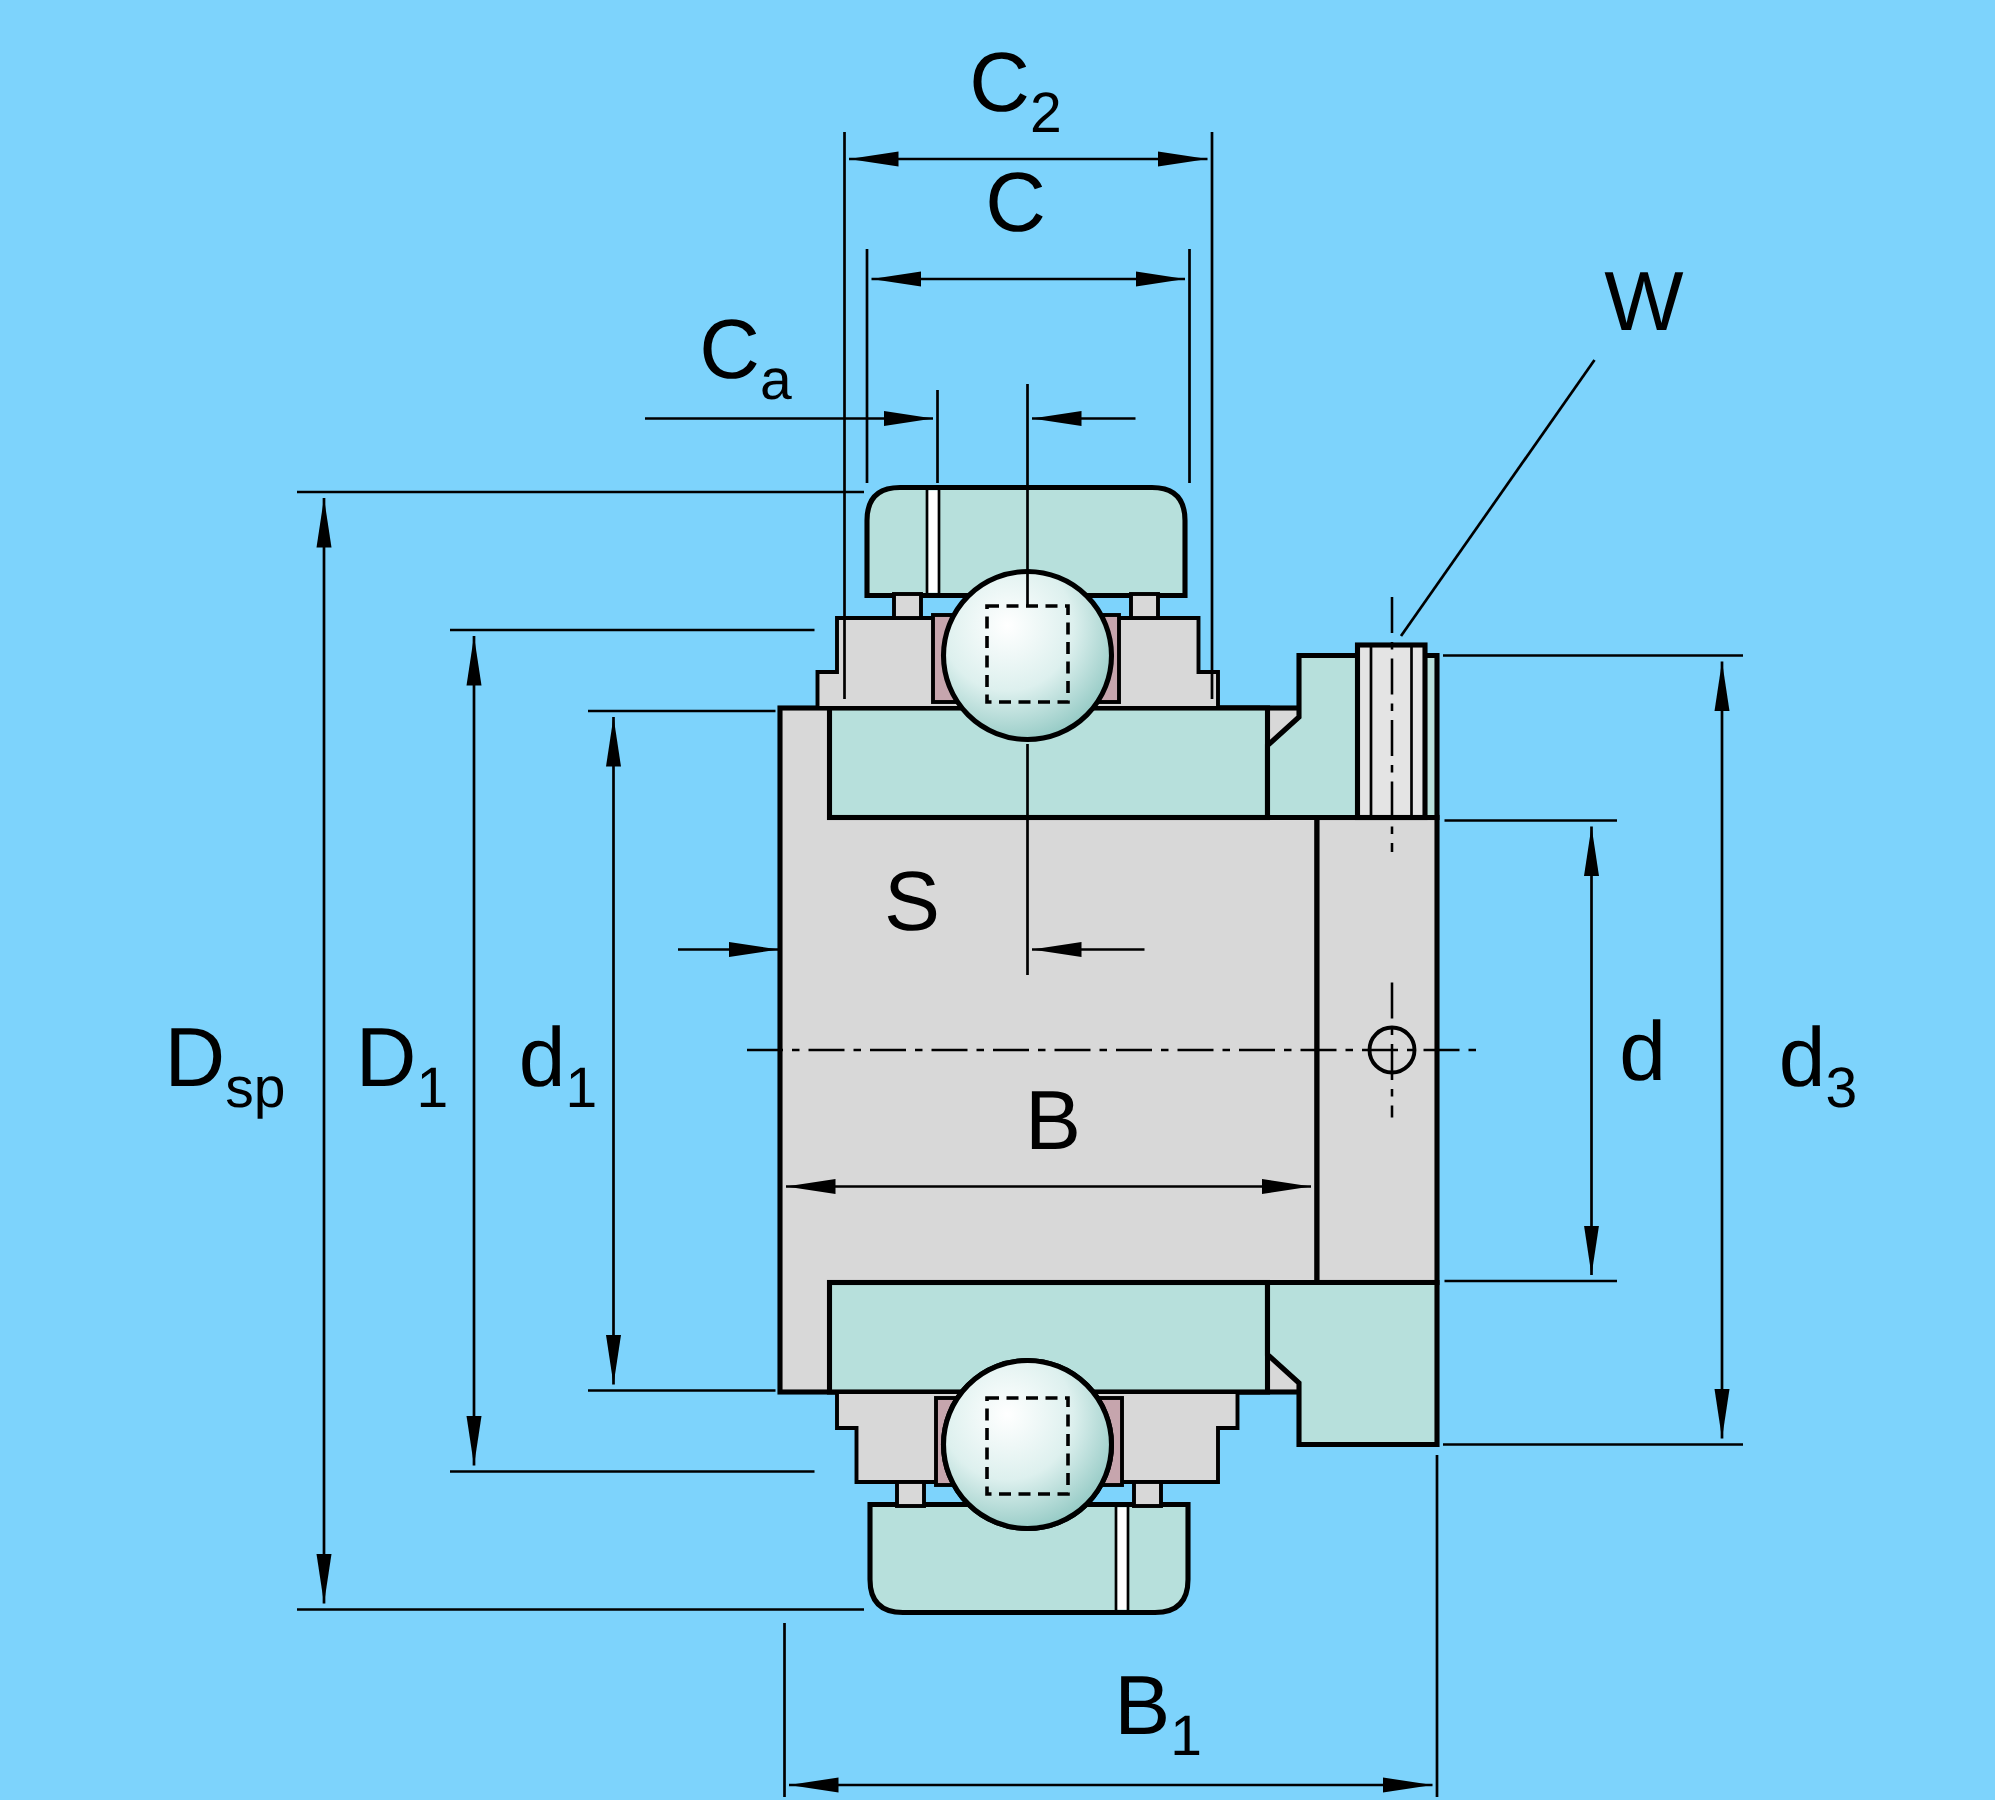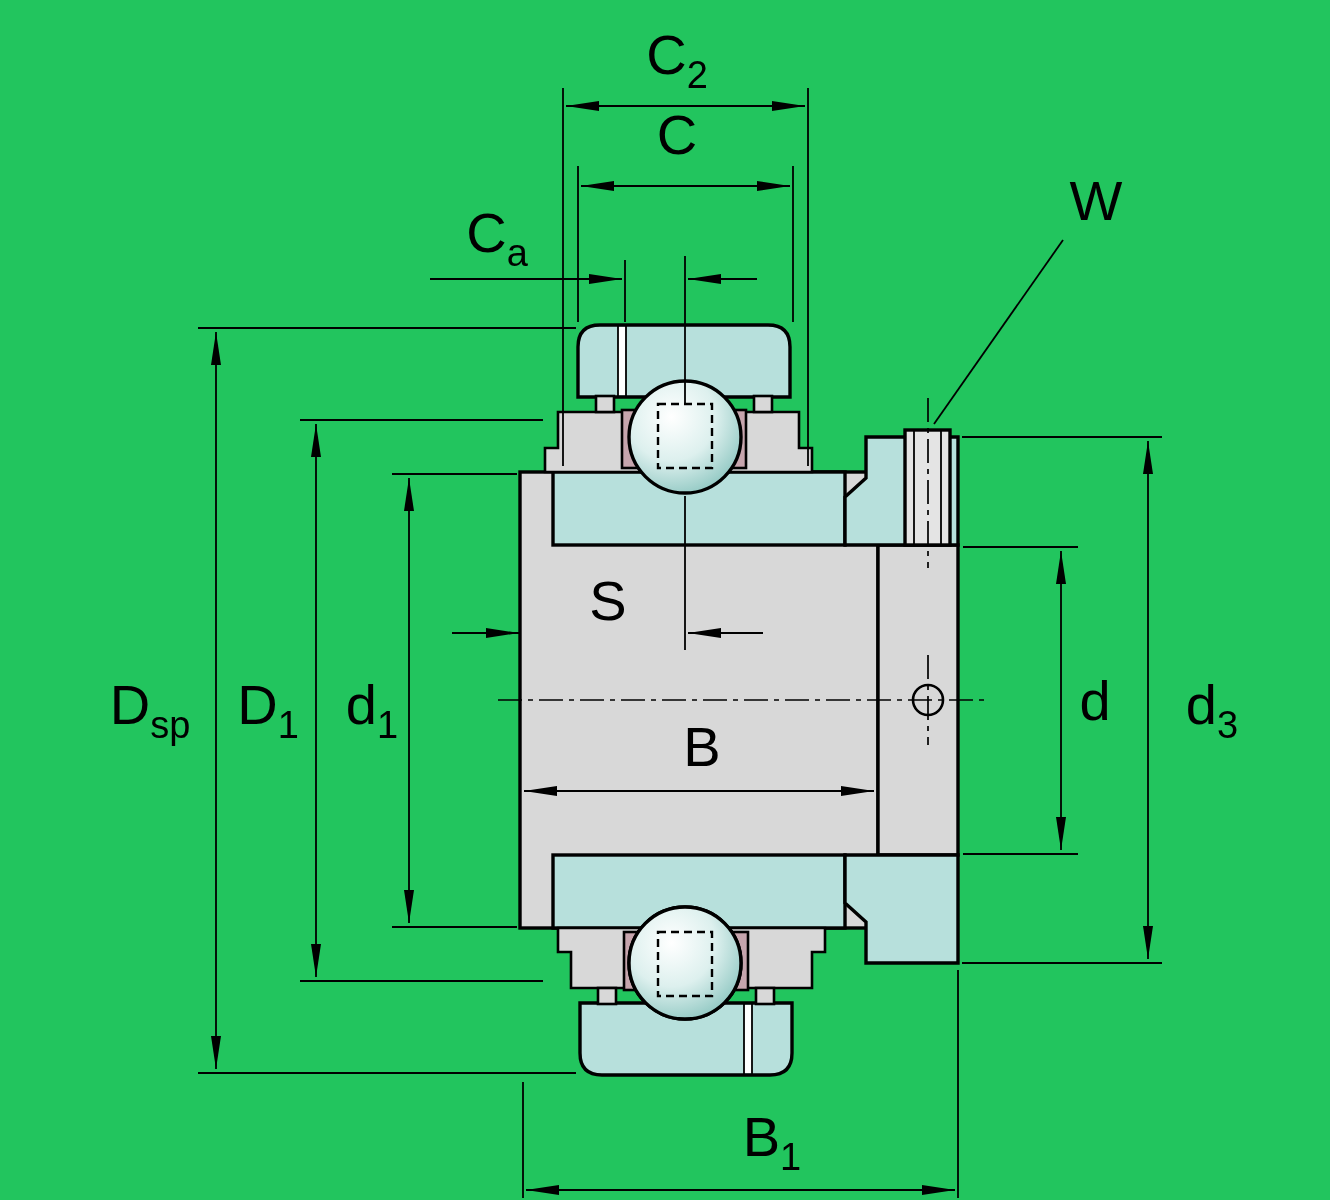--- a/index.html
+++ b/index.html
@@ -1,16 +1,16 @@
 <!DOCTYPE html>
 <html><head>
 <meta charset="utf-8">
 <style>
   html,body{margin:0;padding:0;background:#ffffff;}
-  .stage{width:1330px;height:1200px;position:relative;background:#22c55e;overflow:hidden;text-align:center;}
+  .stage{width:1330px;height:1200px;position:relative;background:#7dd3fc;overflow:hidden;text-align:center;}
   svg{display:block;}
   svg text{font-family:"Liberation Sans","DejaVu Sans",sans-serif;fill:#000;}
   .lbl{font-size:56px;}
   .sub{font-size:38px;}
   .shape{stroke:#000;stroke-width:3.4;}
   .shape2{stroke:#000;stroke-width:2.6;}
   .thin{stroke:#000;stroke-width:1.8;fill:none;}
   .cl{stroke:#000;stroke-width:1.7;fill:none;stroke-dasharray:24 6 5 6;}
   .dashrect{fill:none;stroke:#000;stroke-width:2.4;stroke-dasharray:8 5;}
 </style>

